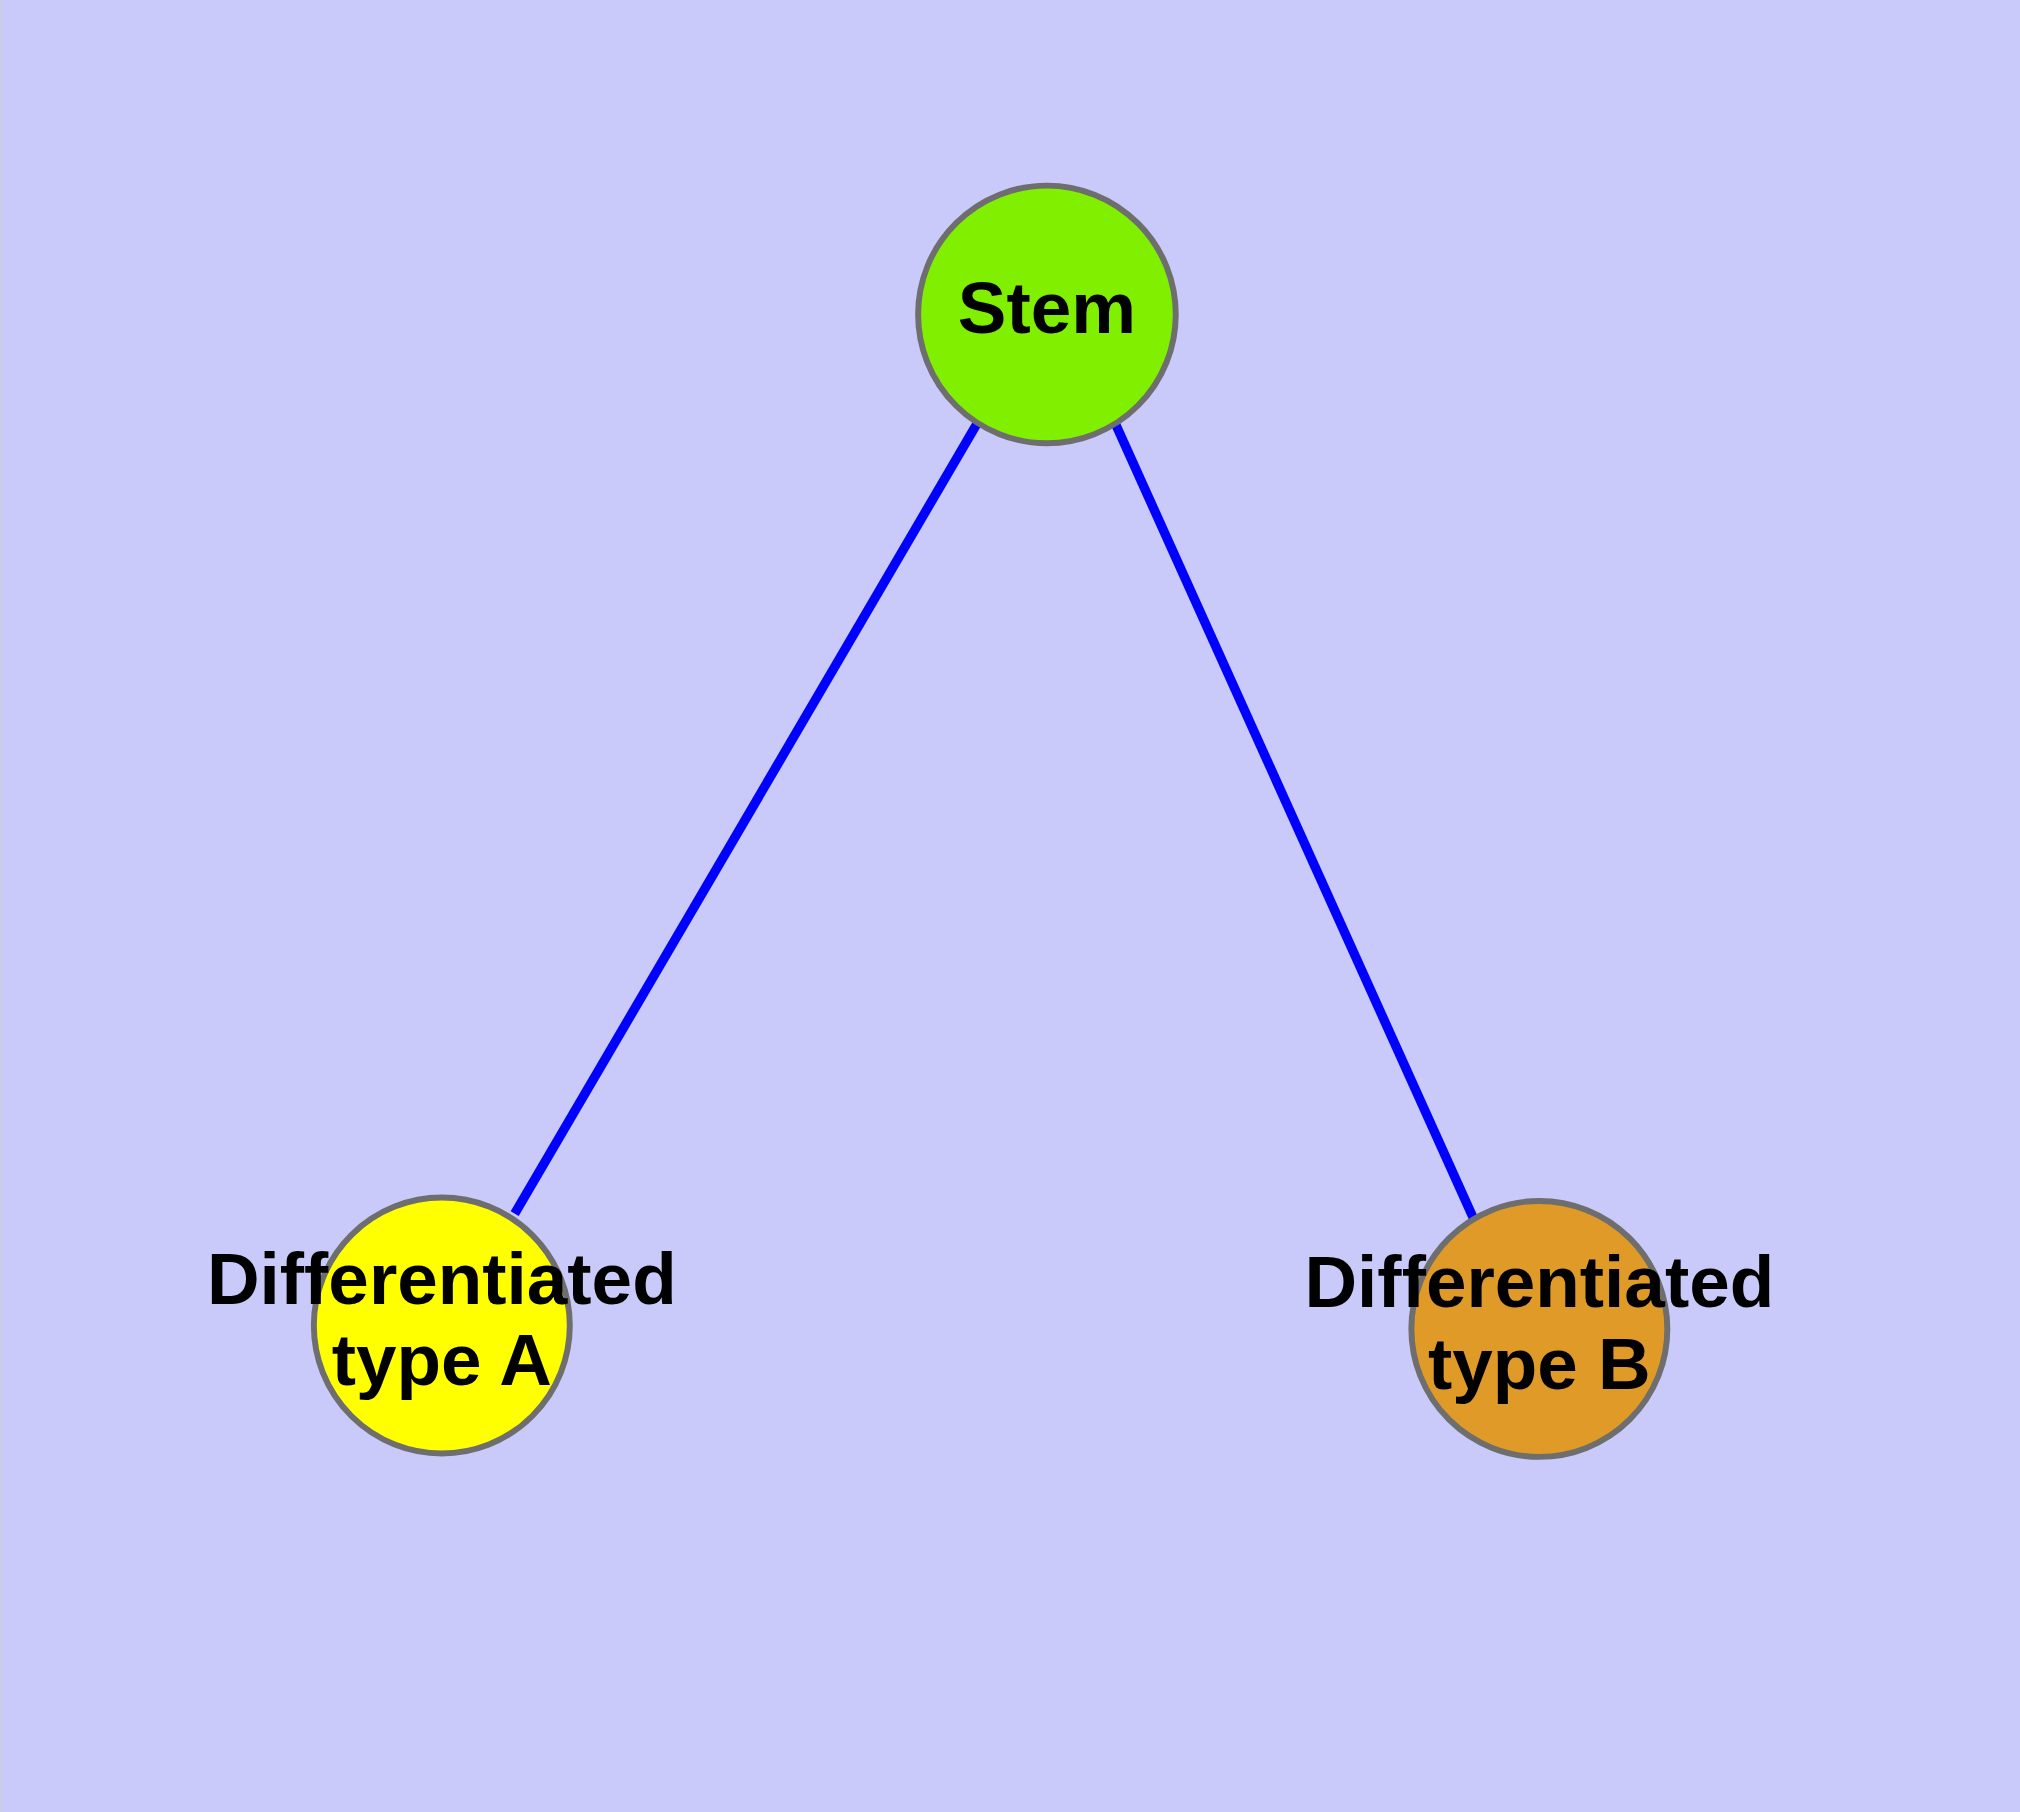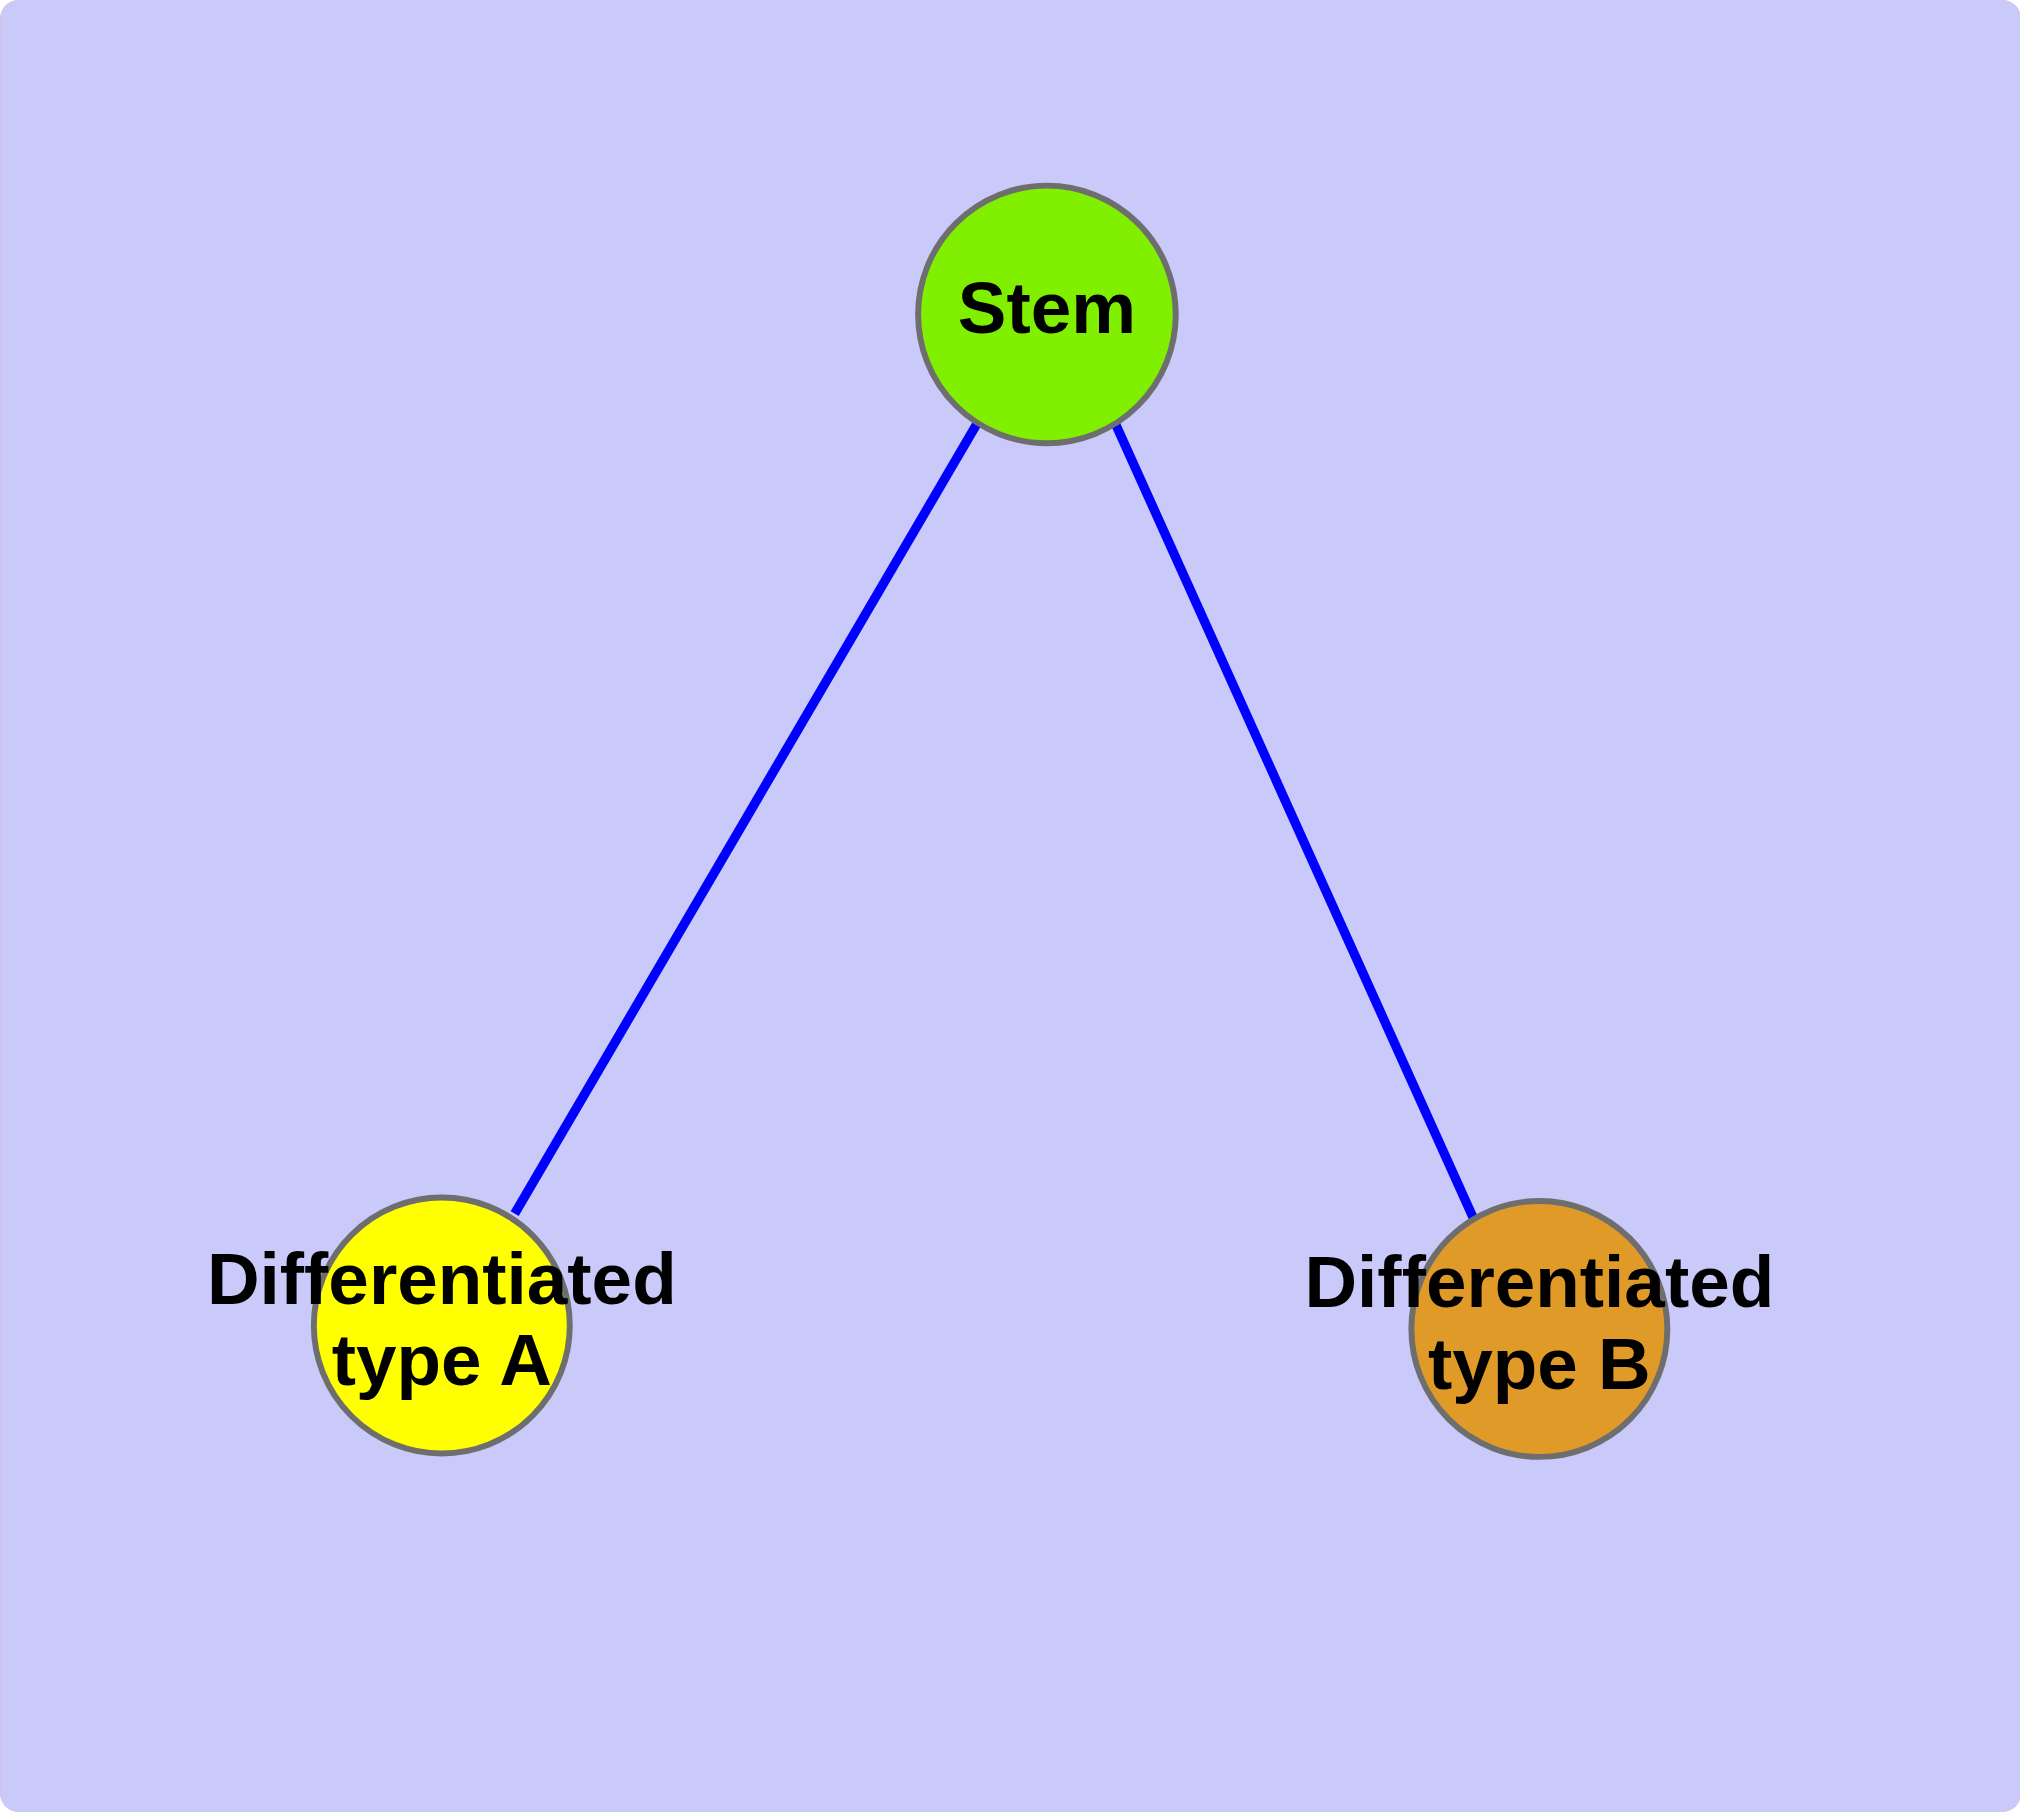--- a/index.html
+++ b/index.html
@@ -36,21 +36,21 @@
     font-weight: bold;
     fill: #000000;
     text-anchor: middle;
     dominant-baseline: middle;
     paint-order: normal;
   }
 </style>
 </head>
 <body>
 
-<div id="canvas-wrap" style="width: 2021px; height: 1812px; background: #fca5a5; border-radius: 19px;">
+<div id="canvas-wrap" style="width: 2021px; height: 1812px; background: #bef264;">
   <svg id="graph-svg" viewBox="0 0 2384 2138" xmlns="http://www.w3.org/2000/svg" style="width: 2021px; height: 1812px;">
     <rect id="bg-rect" x="0" y="0" width="2384" height="2138" fill="#c9c9fa"></rect>
     <g id="edges-layer">
         <line class="edge-line" x1="1153" y1="499" x2="607" y2="1432" stroke="#0000ff" stroke-width="11"></line>
         <line class="edge-line" x1="1314" y1="496" x2="1738" y2="1437" stroke="#0000ff" stroke-width="11"></line>
       </g>
     <g id="nodes-layer">
         <circle class="node-circle" cx="1235" cy="371" r="152" fill="#80f000" stroke="#6e6e6e" stroke-width="7"></circle>
         <circle class="node-circle" cx="521" cy="1564" r="151" fill="#ffff00" stroke="#6e6e6e" stroke-width="7"></circle>
         <circle class="node-circle" cx="1816" cy="1568" r="151" fill="#e09a28" stroke="#6e6e6e" stroke-width="7"></circle>

